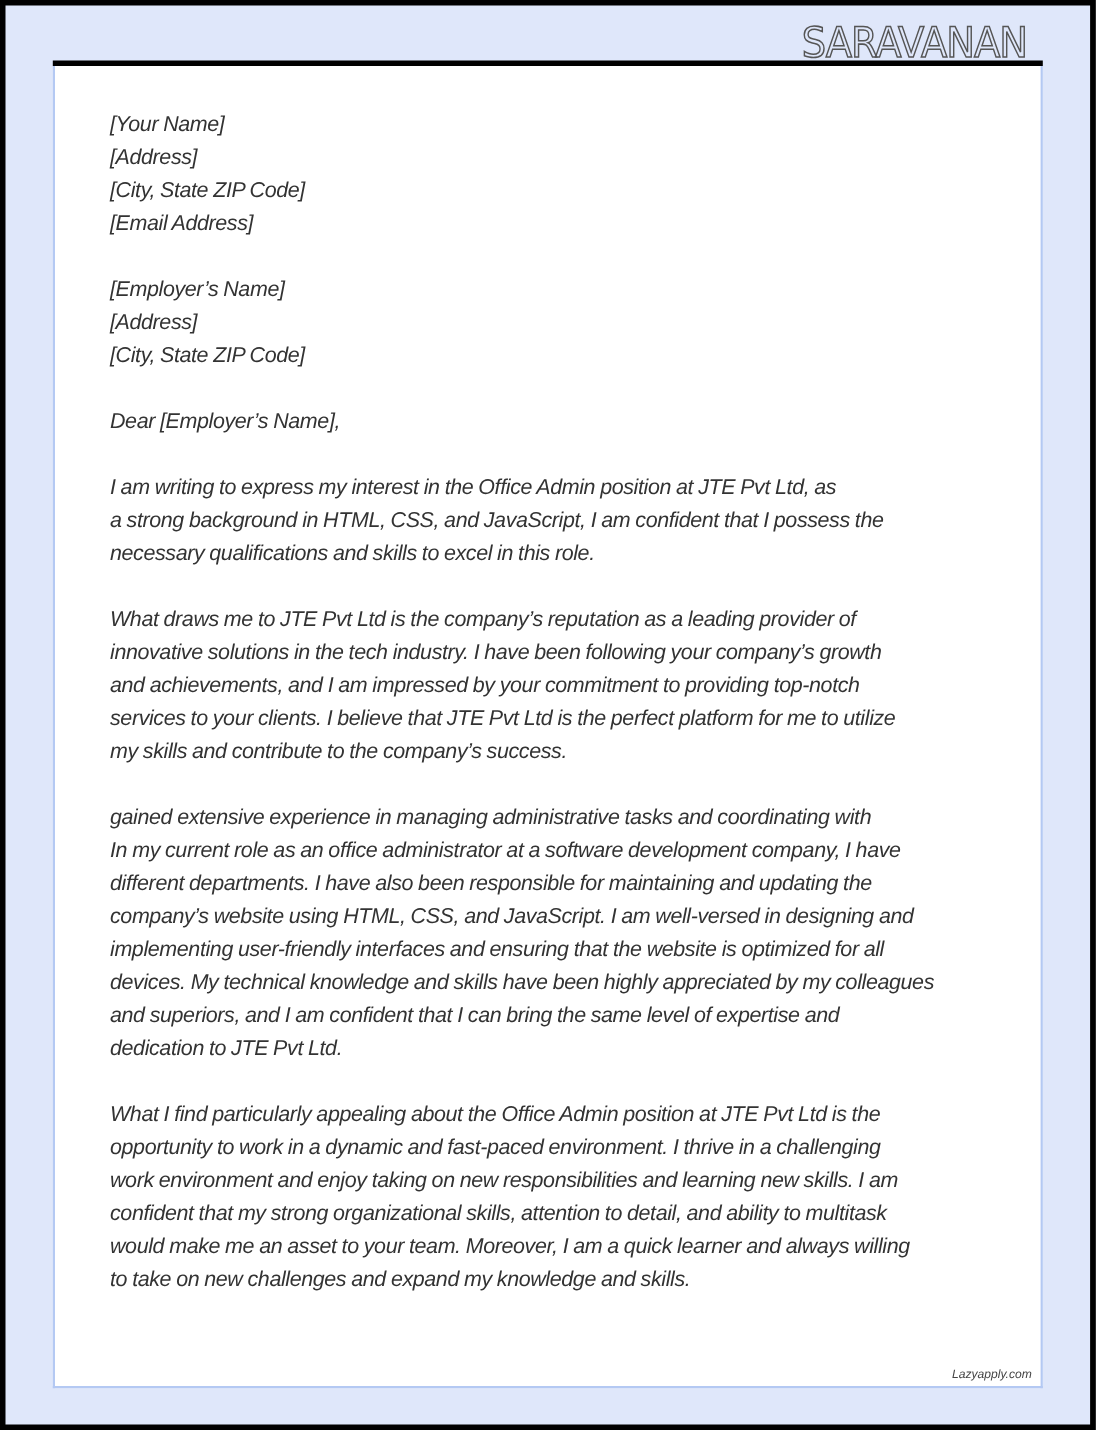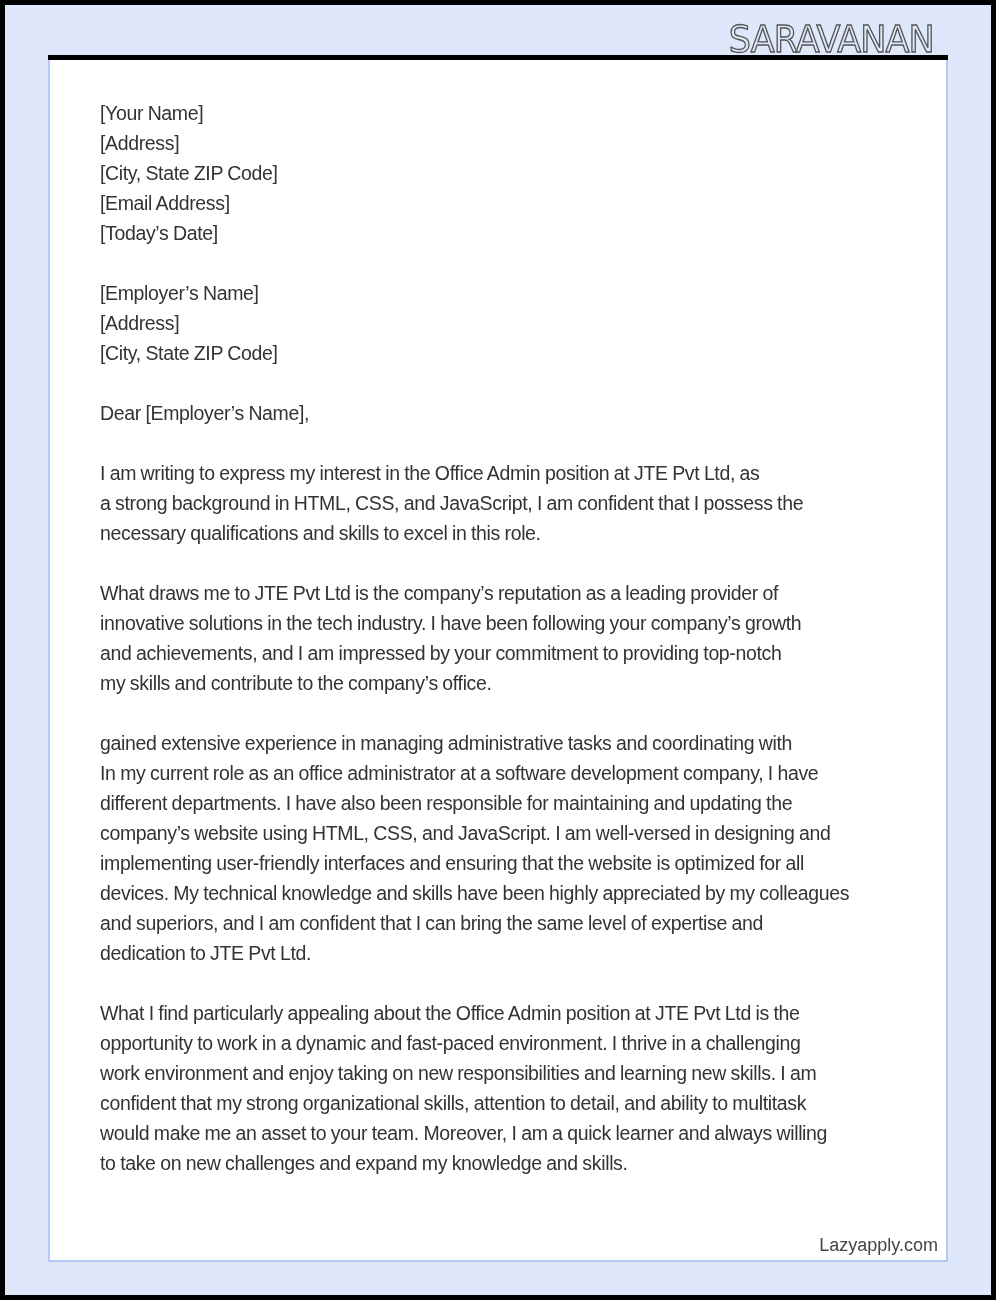--- a/index.html
+++ b/index.html
@@ -45,20 +45,21 @@
       position: absolute;
       left: 43px;
       top: 55px;
       width: 896px;
       height: 1200px;
       background: #fff;
       border-left: 2px solid #b4c9f3;
       border-right: 2px solid #b4c9f3;
       border-bottom: 2px solid #b4c9f3;
       overflow: hidden;
+      font-style: italic;
     }
     .letter {
       position: absolute;
       left: 50px;
       top: 38px;
       width: 810px;
       font-family: "Liberation Sans", sans-serif;
       font-size: 19.5px;
       line-height: 30px;
       color: #333;
@@ -66,42 +67,41 @@
       word-spacing: -0.5px;
     }
     .letter .line { display: block; white-space: nowrap; }
     .letter .block { margin: 0 0 30px 0; }
     .letter p { margin: 0 0 30px 0; }
     .watermark {
       position: absolute;
       right: 8px;
       bottom: 4px;
       font-family: "Liberation Sans", sans-serif;
-      font-size: 18px;
+      font-size: 11px;
       color: #444;
       background: #fff;
       padding-left: 4px;
     }
   </style>
 </head>
 <body>
 
 <div class="frame">
   <div class="brand-name">SARAVANAN</div>
   <div class="top-rule"></div>
 
   <div class="page">
     <div class="letter">
 
       <div class="block">
         <span class="line">[Your Name]</span>
         <span class="line">[Address]</span>
         <span class="line">[City, State ZIP Code]</span>
         <span class="line">[Email Address]</span>
-        <span class="line">[Today’s Date]</span>
       </div>
 
       <div class="block">
         <span class="line">[Employer’s Name]</span>
         <span class="line">[Address]</span>
         <span class="line">[City, State ZIP Code]</span>
       </div>
 
       <p>
         <span class="line">Dear [Employer’s Name],</span>
@@ -110,21 +110,22 @@
       <p>
         <span class="line">I am writing to express my interest in the Office Admin position at JTE Pvt Ltd, as</span>
         <span class="line">a strong background in HTML, CSS, and JavaScript, I am confident that I possess the</span>
         <span class="line">necessary qualifications and skills to excel in this role.</span>
       </p>
 
       <p>
         <span class="line">What draws me to JTE Pvt Ltd is the company’s reputation as a leading provider of</span>
         <span class="line">innovative solutions in the tech industry. I have been following your company’s growth</span>
         <span class="line">and achievements, and I am impressed by your commitment to providing top-notch</span>
-        <span class="line">my skills and contribute to the company’s office.</span>
+        <span class="line">services to your clients. I believe that JTE Pvt Ltd is the perfect platform for me to utilize</span>
+        <span class="line">my skills and contribute to the company’s success.</span>
       </p>
 
       <p>
         <span class="line">gained extensive experience in managing administrative tasks and coordinating with</span>
         <span class="line">In my current role as an office administrator at a software development company, I have</span>
         <span class="line">different departments. I have also been responsible for maintaining and updating the</span>
         <span class="line">company’s website using HTML, CSS, and JavaScript. I am well-versed in designing and</span>
         <span class="line">implementing user-friendly interfaces and ensuring that the website is optimized for all</span>
         <span class="line">devices. My technical knowledge and skills have been highly appreciated by my colleagues</span>
         <span class="line">and superiors, and I am confident that I can bring the same level of expertise and</span>

